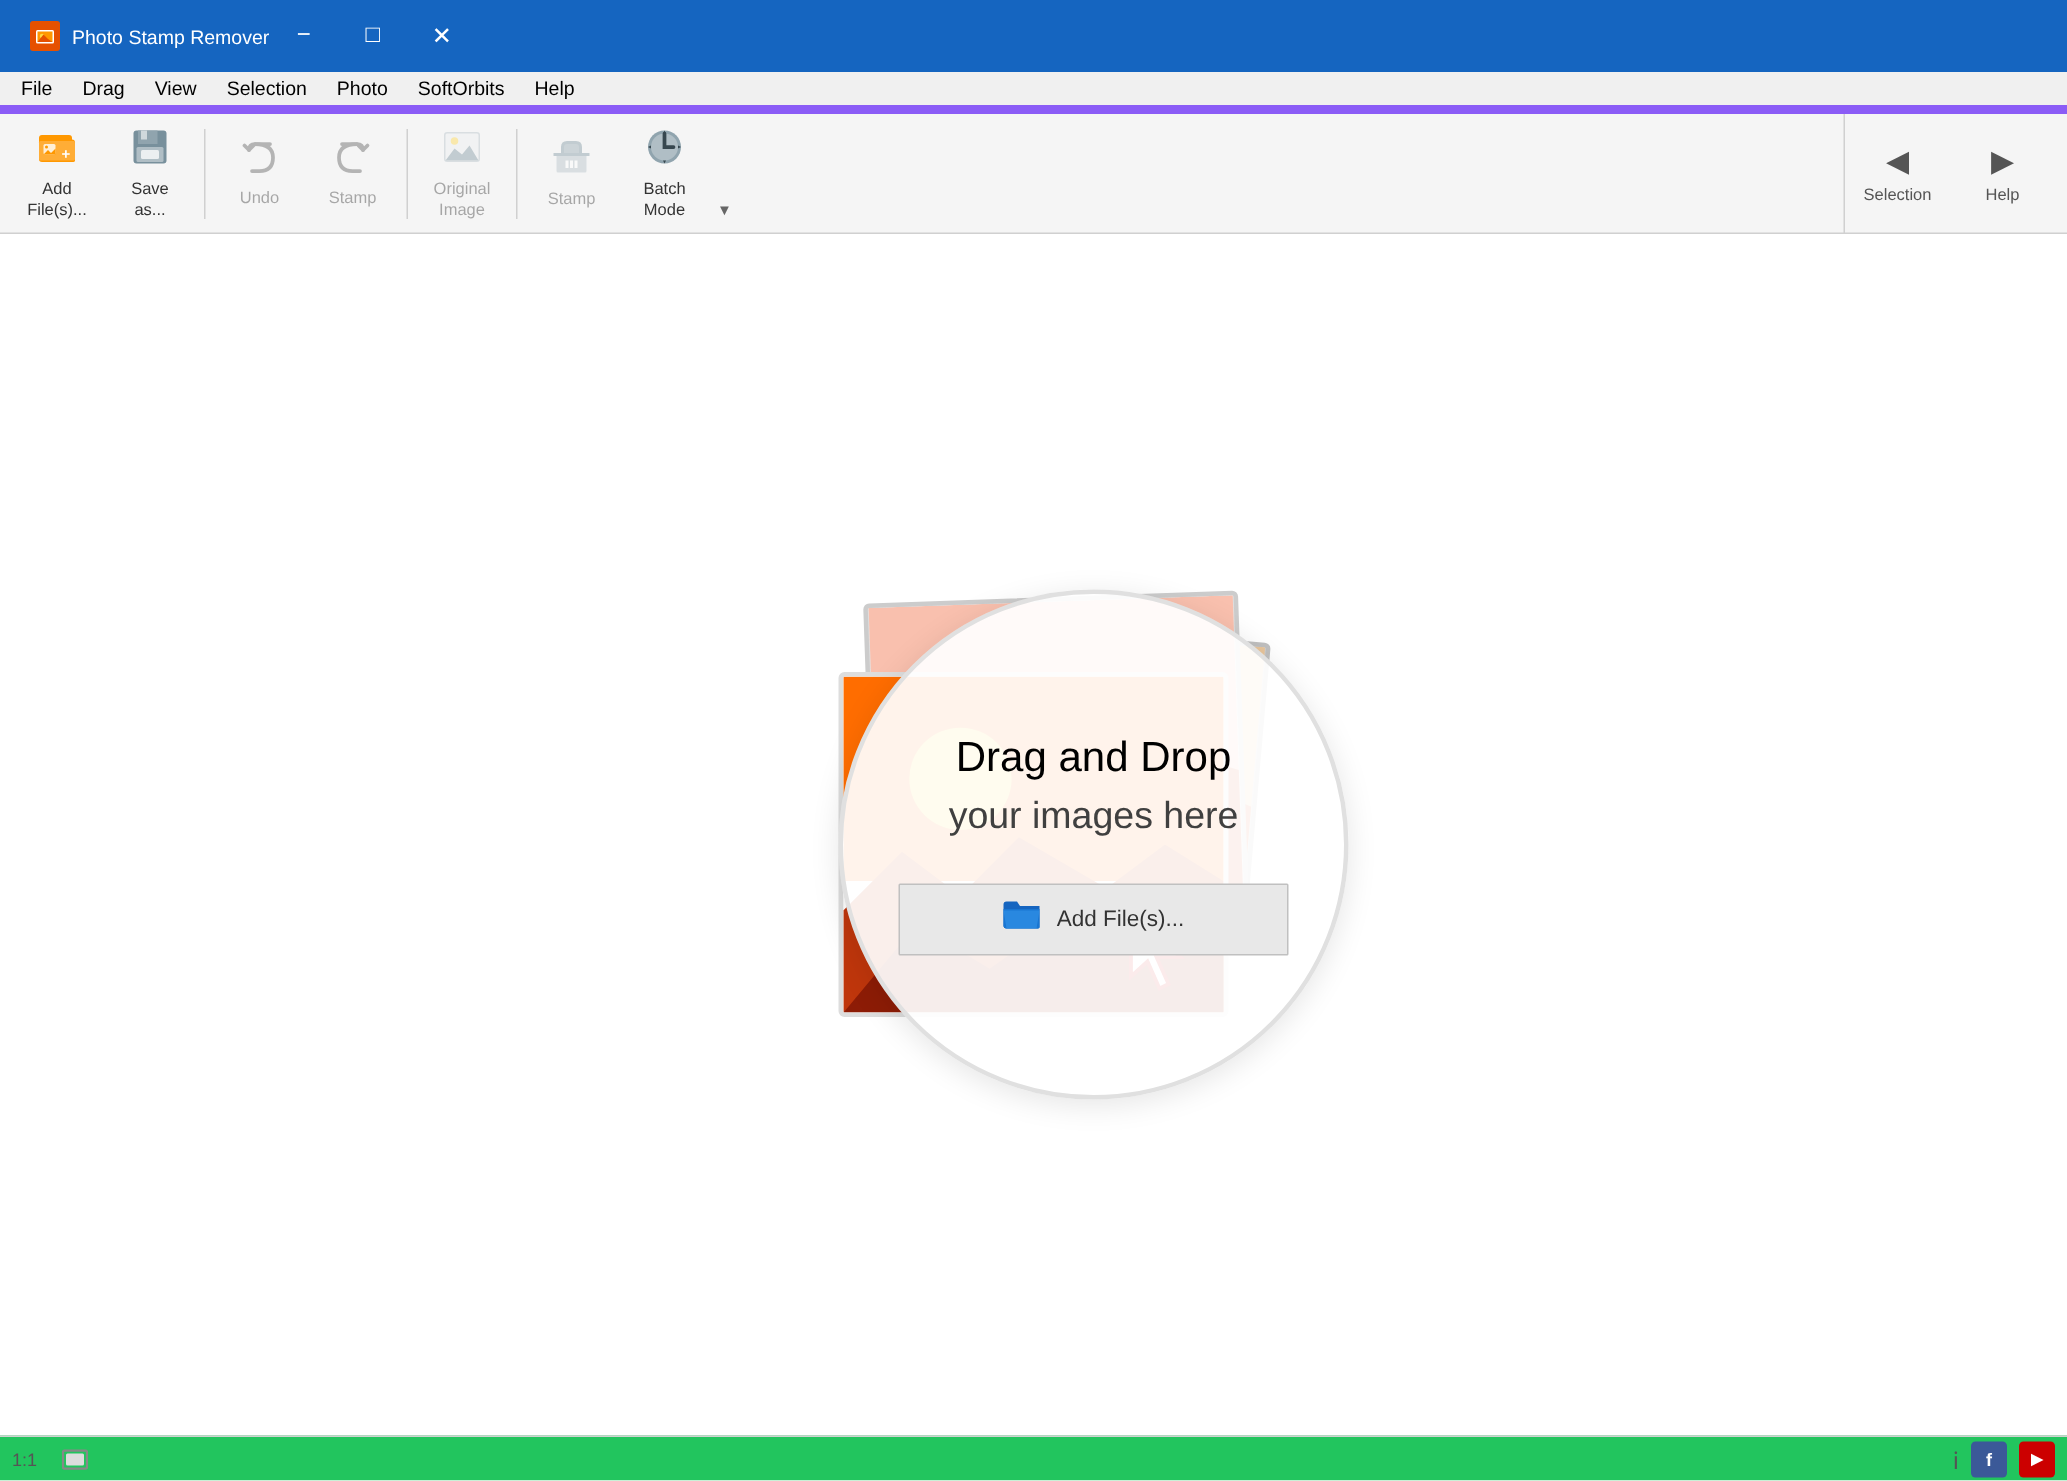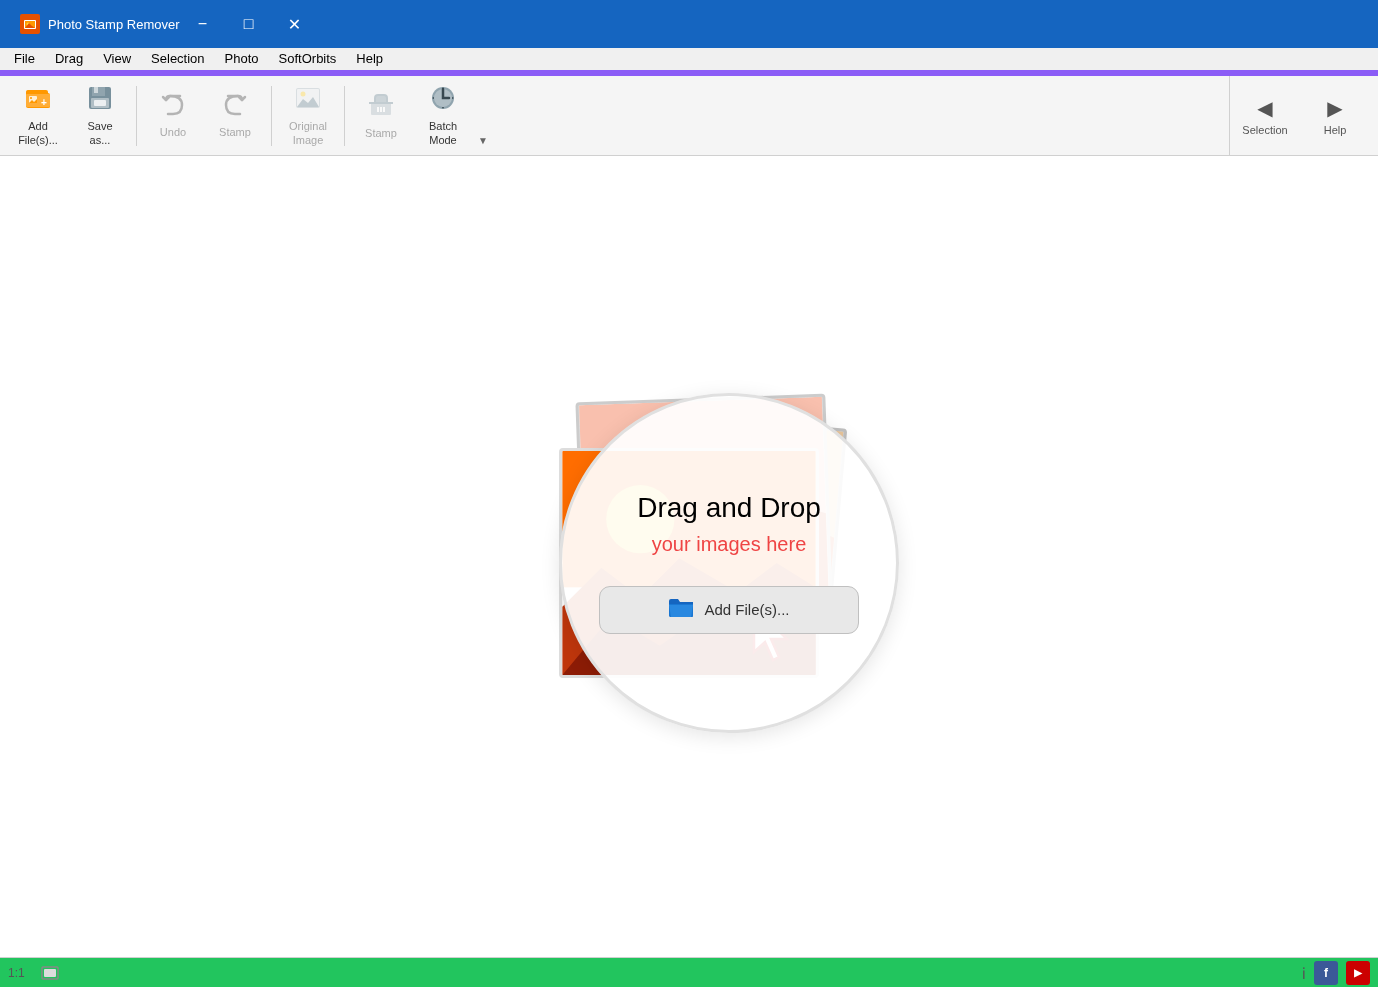--- a/index.html
+++ b/index.html
@@ -186,31 +186,31 @@
 
     .drag-drop-text {
       font-size: 28px;
       font-weight: 300;
       color: #000000;
       text-align: center;
       line-height: 1.2;
       margin-bottom: 8px;
     }
     .drag-drop-sub {
-      font-size: 20px;
+      font-size: 25px;
       font-weight: 300;
-      color: #ef4444;
+      color: #404040;
       margin-bottom: 30px;
     }
     .add-files-btn {
       width: 260px;
       height: 48px;
       background: #e8e8e8;
       border: 1px solid #c0c0c0;
-      border-radius: 11px;
+      border-radius: 1px;
       display: flex;
       align-items: center;
       justify-content: center;
       gap: 10px;
       cursor: pointer;
       font-size: 15px;
       color: #333;
     }
     .folder-icon { font-size: 24px; color: #1565c0; }
 

